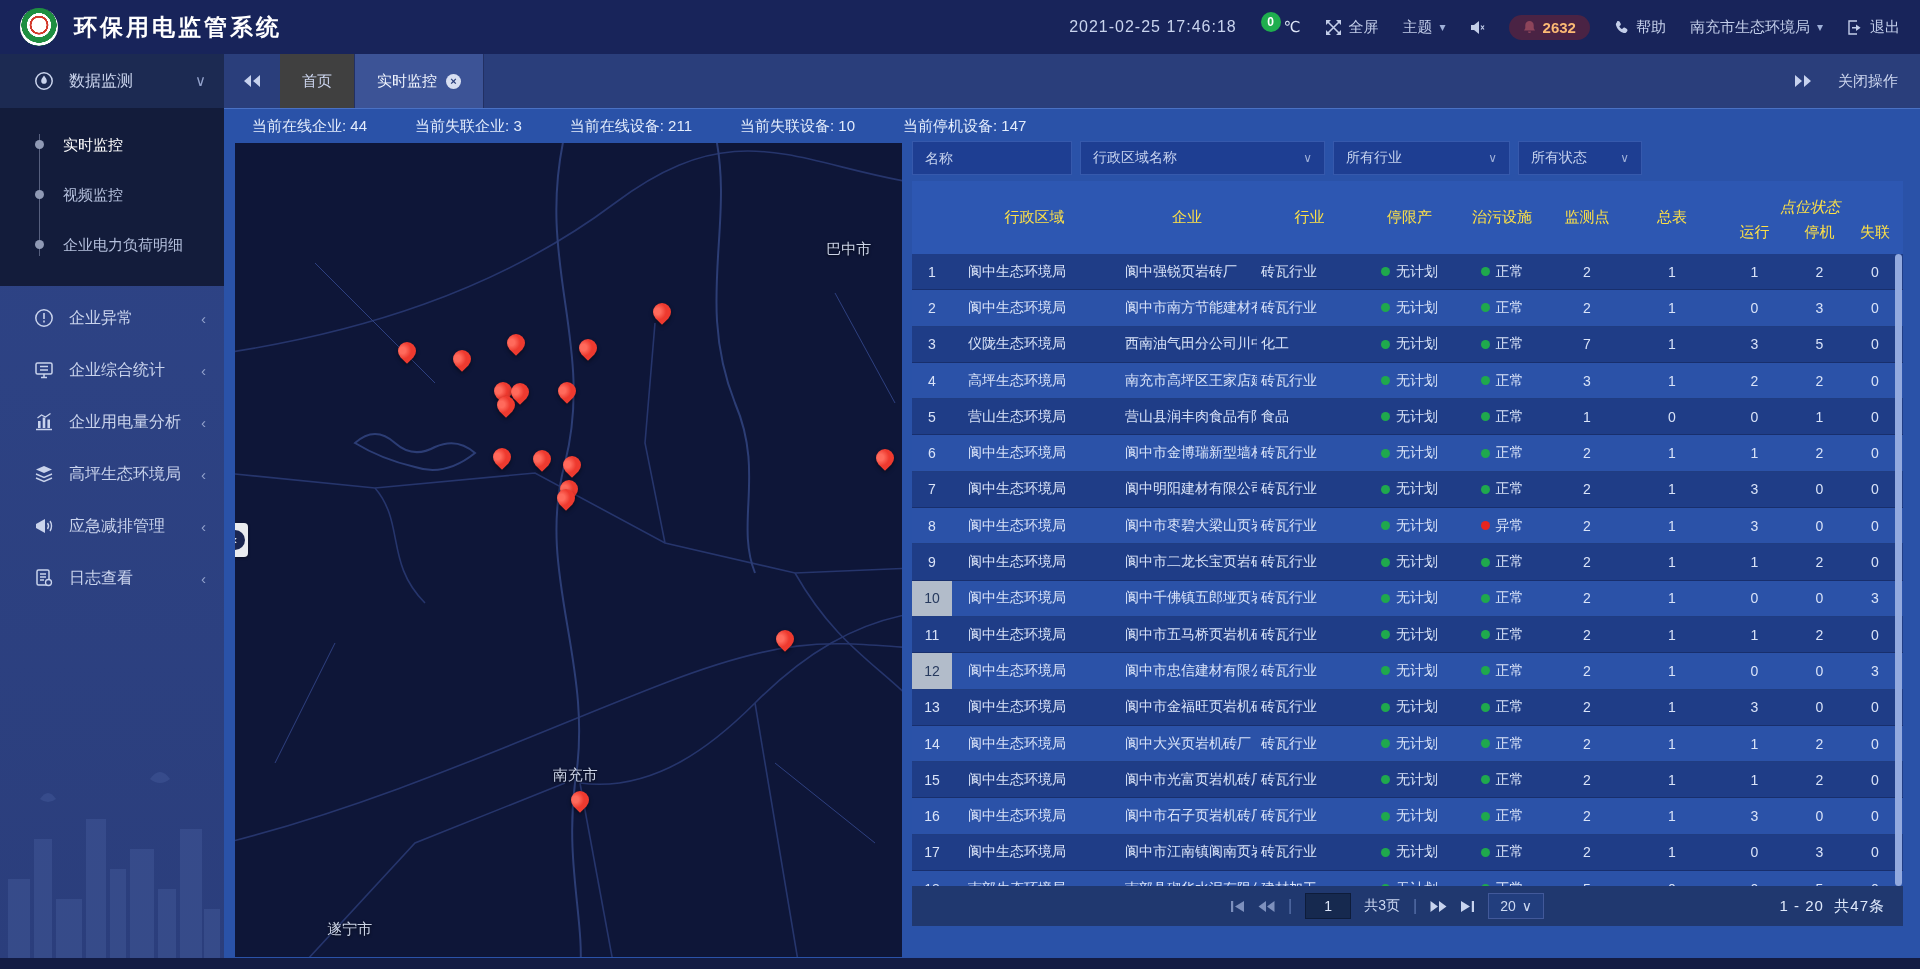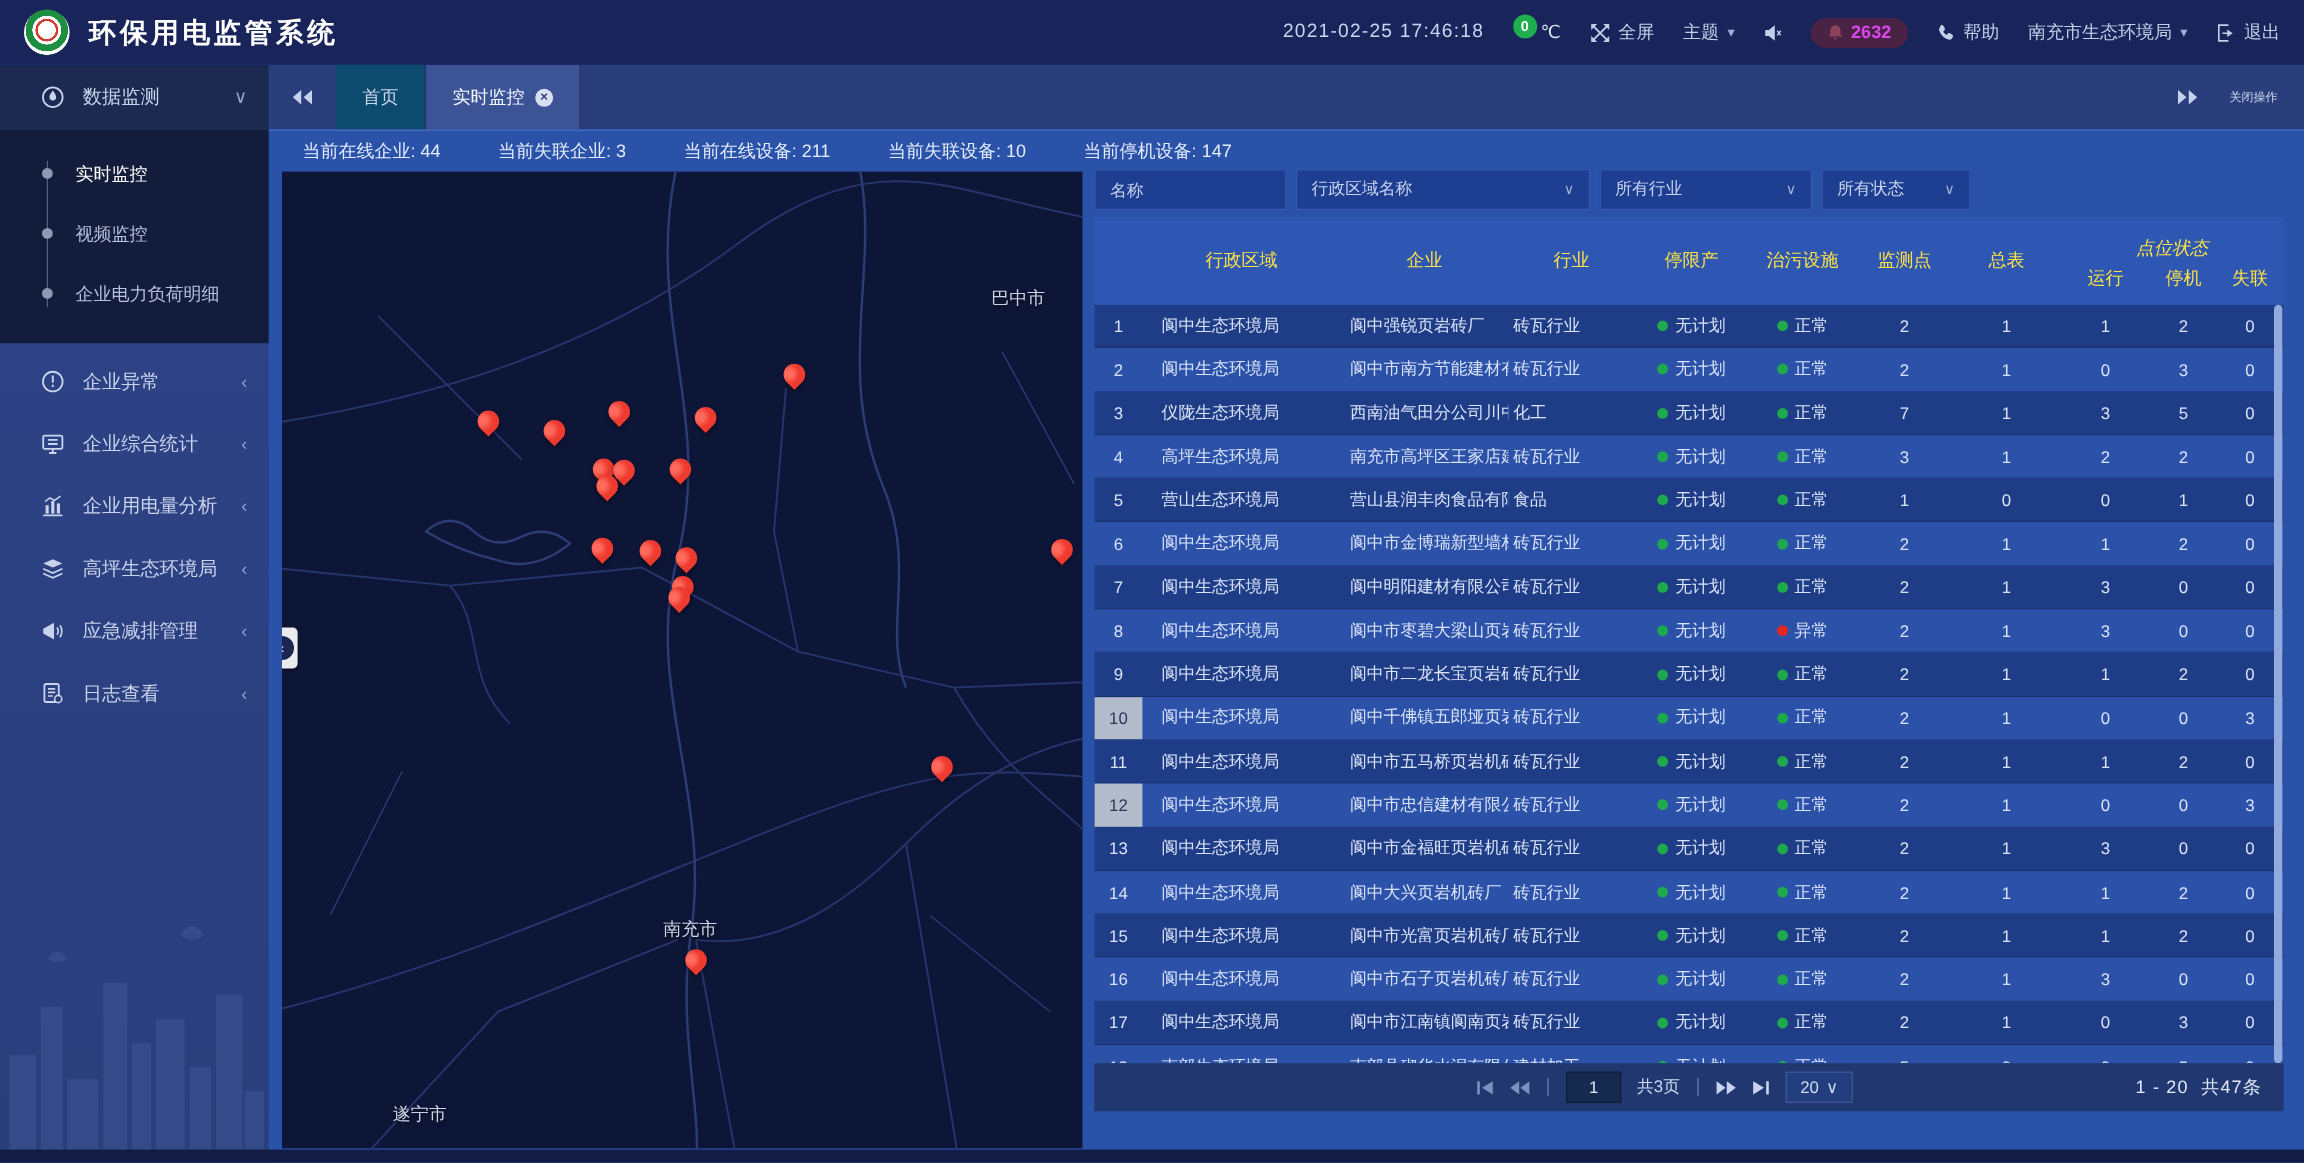--- a/index.html
+++ b/index.html
@@ -11,21 +11,21 @@
   .logo { width:38px; height:38px; border-radius:50%; background:radial-gradient(circle at 50% 45%, #fff 0 26%, #D33A2C 27% 33%, #fff 34% 42%, #1E8F41 43% 62%, #fff 63% 72%, #1E8F41 73% 100%); flex:none; }
   .app-title { color:#FFFFFF; font-size:23px; font-weight:bold; letter-spacing:3px; margin-left:16px; }
   .header-right { margin-left:auto; display:flex; align-items:center; gap:24px; font-size:15px; }
   .datetime { font-size:16px; color:#C9D4EE; letter-spacing:1px; }
   .temp { display:flex; align-items:flex-start; gap:3px; }
   .temp-circle { width:20px; height:20px; border-radius:50%; background:#1FAE4E; color:#fff; font-size:12px; font-weight:bold; display:flex; align-items:center; justify-content:center; margin-top:-6px; }
   .temp-unit { font-size:15px; color:#DDE5F6; }
   .hbtn { display:flex; align-items:center; gap:7px; cursor:pointer; }
   .hbtn svg { display:block; }
   .caret { font-size:12px; color:#9FB0D8; }
-  .badge-pill { background:#4A2344; border-radius:13px; padding:4px 14px; display:flex; align-items:center; gap:7px; color:#d946ef; font-weight:bold; font-size:15px; }
+  .badge-pill { background:#4A2344; border-radius:13px; padding:4px 14px; display:flex; align-items:center; gap:7px; color:#fdba74; font-weight:bold; font-size:15px; }
   .badge-pill svg { opacity:.55; }
 
   
   .sidebar { position:absolute; left:0; top:54px; width:224px; height:915px; background:linear-gradient(#2E4487,#2B3E7C); overflow:hidden; z-index:4;text-align:center; }
   .side-section { height:52px; display:flex; align-items:center; padding:0 18px 0 34px; color:#C9D3EC; font-size:16px; gap:15px; cursor:pointer; }
   .side-section .chev { margin-left:auto; color:#93A2CC; font-size:15px; }
   .side-section.active-parent { height:54px; background:#1C2A52; }
   .submenu { background:#131C3B; padding:12px 0 16px; position:relative; }
   .submenu::before { content:''; position:absolute; left:39px; top:26px; bottom:30px; width:1px; background:#565F7E; }
   .submenu-item { height:50px; display:flex; align-items:center; padding-left:63px; color:#B5C0DD; font-size:15px; position:relative; cursor:pointer; }
@@ -33,24 +33,24 @@
   .submenu-item.active { color:#FFFFFF; }
   .side-group { margin-top:6px; }
   .side-section + .side-section { margin-top:0; }
   .menu-icon { width:20px; height:20px; flex:none; }
   .skyline { position:absolute; bottom:0; left:0; width:224px; height:210px; opacity:.8; }
 
   
   .tabbar { position:absolute; left:224px; top:54px; width:1696px; height:54px; background:#2A3E7B; display:flex; align-items:stretch; color:#CDD6EF; }
   .tab-scroll { width:56px; display:flex; align-items:center; justify-content:center; cursor:pointer; }
   .tab { display:flex; align-items:center; gap:9px; padding:0 22px; font-size:15px; cursor:pointer; border-right:1px solid #223063; }
-  .tab.inactive { background:#0c4a6e; }
+  .tab.inactive { background:#404040; }
   .tab.active { background:#3C5396; color:#F2F6FF; }
   .tab-close { width:15px; height:15px; border-radius:50%; background:#D8DFF2; color:#2A3E7B; font-size:11px; font-weight:bold; display:flex; align-items:center; justify-content:center; cursor:pointer; }
-  .tabbar-right { margin-left:auto; display:flex; align-items:center; gap:26px; padding-right:22px; font-size:10px; }
+  .tabbar-right { margin-left:auto; display:flex; align-items:center; gap:26px; padding-right:22px; font-size:15px; }
 
   
   .content { position:absolute; left:224px; top:108px; width:1696px; height:861px; background:#2A52A8; border-top:1px solid #4A71C4; }
   .statsbar { height:34px; display:flex; align-items:center; gap:48px; padding-left:28px; color:#E3ECFC; font-size:15px; }
 
   
   .map-panel { position:absolute; left:11px; top:34px; width:667px; height:814px; background:#0E1638; overflow:hidden; }
   .map-canvas { position:absolute; inset:0; }
   .map-canvas svg.roads { position:absolute; inset:0; }
   .city-label { position:absolute; transform:translate(-50%,-50%); color:#CBD3E6; font-size:15px; text-shadow:0 1px 3px rgba(0,0,0,.7); white-space:nowrap; }

